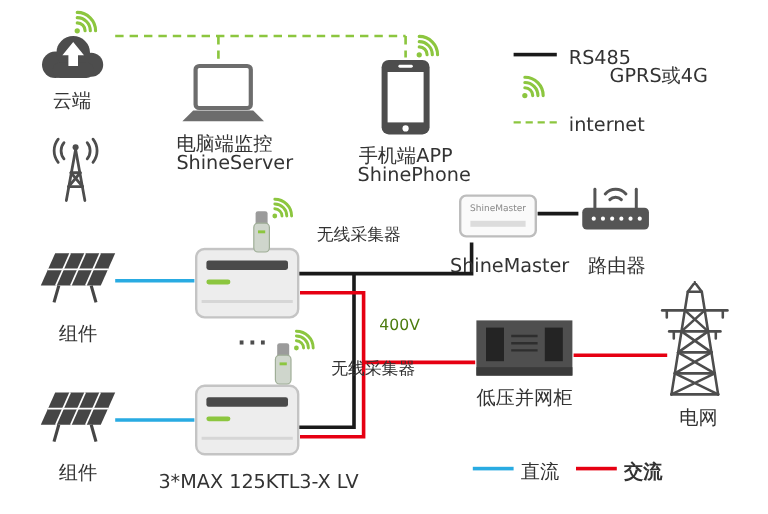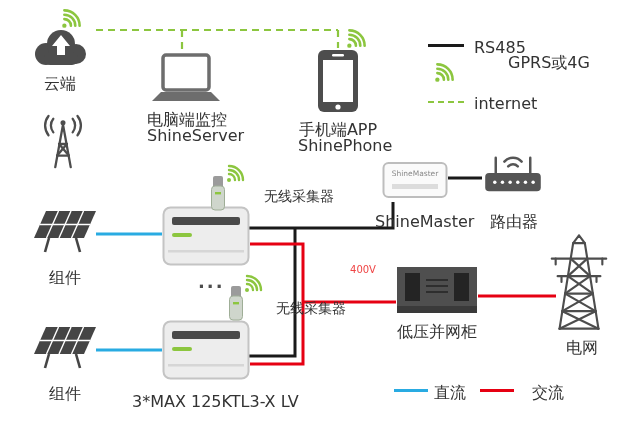--- a/index.html
+++ b/index.html
@@ -207,21 +207,21 @@
       <circle cx="13" cy="31.5" r="1.8"></circle>
         <circle cx="21" cy="31.5" r="1.8"></circle>
       <circle cx="29" cy="31.5" r="1.8"></circle>
         <circle cx="37" cy="31.5" r="1.8"></circle>
       <circle cx="45" cy="31.5" r="1.8"></circle>
         <circle cx="53" cy="31.5" r="1.8"></circle>
     </g>
   </svg>
   <div class="lbl" style="left:488px;top:212px;width:50px;z-index:3;text-align:right;">路由器</div>
 
-  <div class="lbl" style="left:338px;top:264px;width:50px;font-size:10px;color:#ef4444;z-index:3;">400V</div>
+  <div class="lbl" style="left:308px;top:264px;width:50px;font-size:13px;color:#4d7c0f;z-index:3;">400V</div>
 
   <svg class="abs" style="left:396px;top:266px;z-index:2;" width="82" height="48" viewBox="0 0 82 48">
     <rect x="1" y="1" width="80" height="46" fill="#4f4f4f"></rect>
     <rect x="9" y="7" width="15" height="28" fill="#242424"></rect>
     <rect x="58" y="7" width="15" height="28" fill="#242424"></rect>
     <g stroke="#2e2e2e" stroke-width="2">
         <path d="M30,14 H52 M30,20 H52 M30,26 H52"></path>
       </g>
     <rect x="1" y="40" width="80" height="7" fill="#3a3a3a"></rect>
   </svg>
@@ -243,15 +243,15 @@
       <path d="M18.9,80 H53.1"></path>
       <path d="M18.9,80 L56,98 M53.1,80 L16,98"></path>
       <path d="M16,98 H56"></path>
     </g>
   </svg>
   <div class="lbl" style="left:562px;top:338px;width:36px;z-index:3;text-align:right;">电网</div>
 
   <div class="hline solid-blue" style="left:394px;top:389px;width:34px;z-index:2;"></div>
   <div class="lbl lbl-left" style="left:434px;top:383px;width:36px;z-index:3;">直流</div>
   <div class="hline solid-red" style="left:480px;top:389px;width:34px;z-index:2;"></div>
-  <div class="lbl lbl-left" style="left:532px;top:383px;width:36px;z-index:3;">交流</div>
+  <div class="lbl lbl-left" style="left:520px;top:383px;width:36px;z-index:3;font-weight:bold;">交流</div>
 
 </div>
 
 </body></html>

